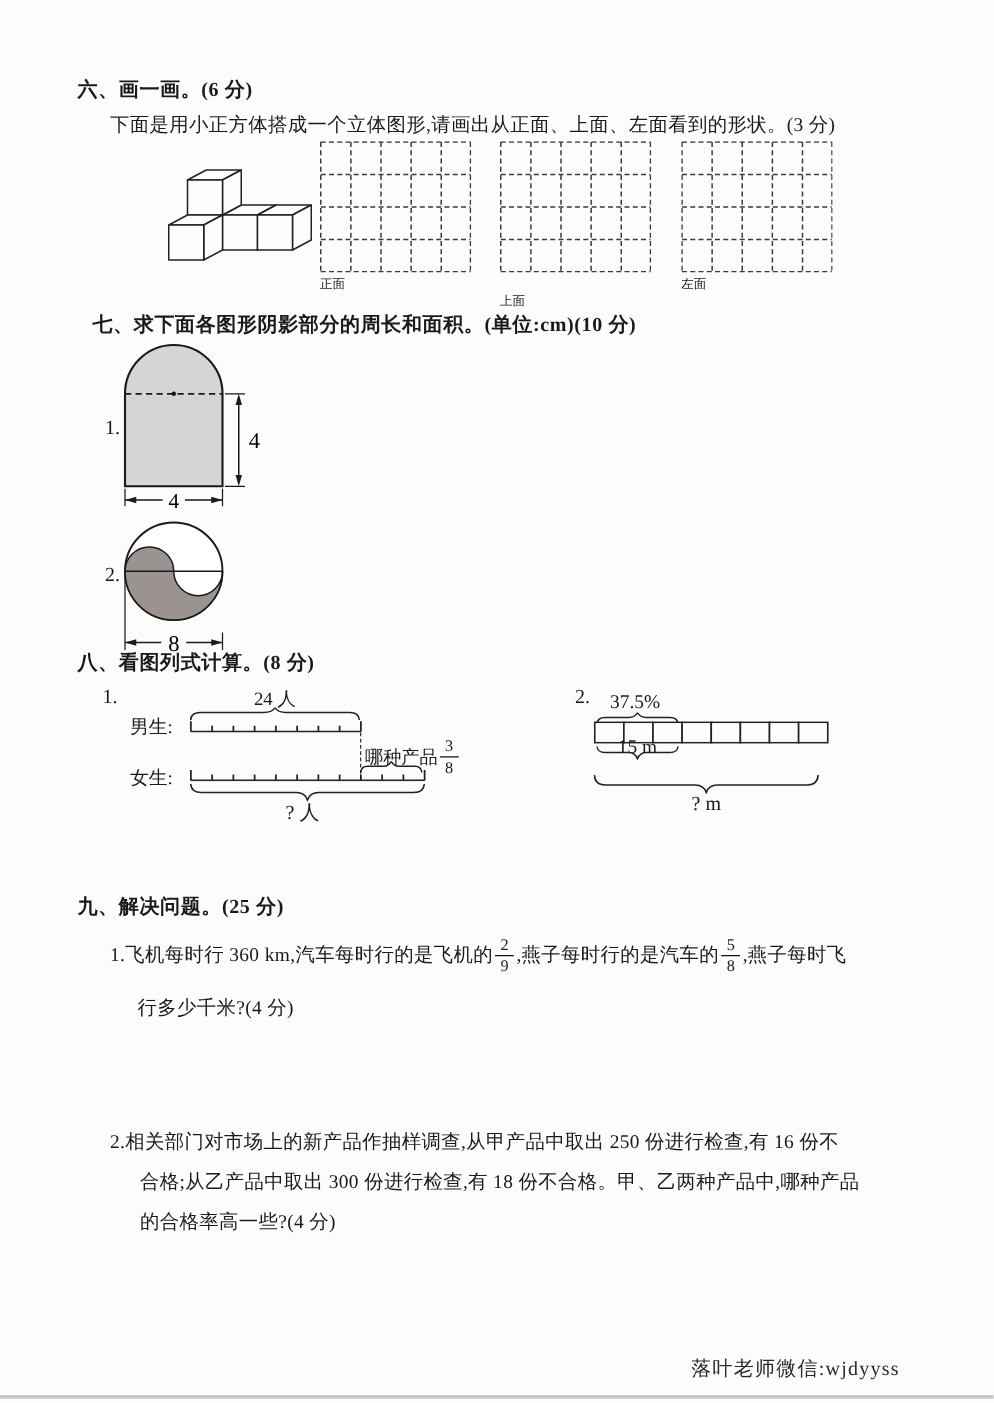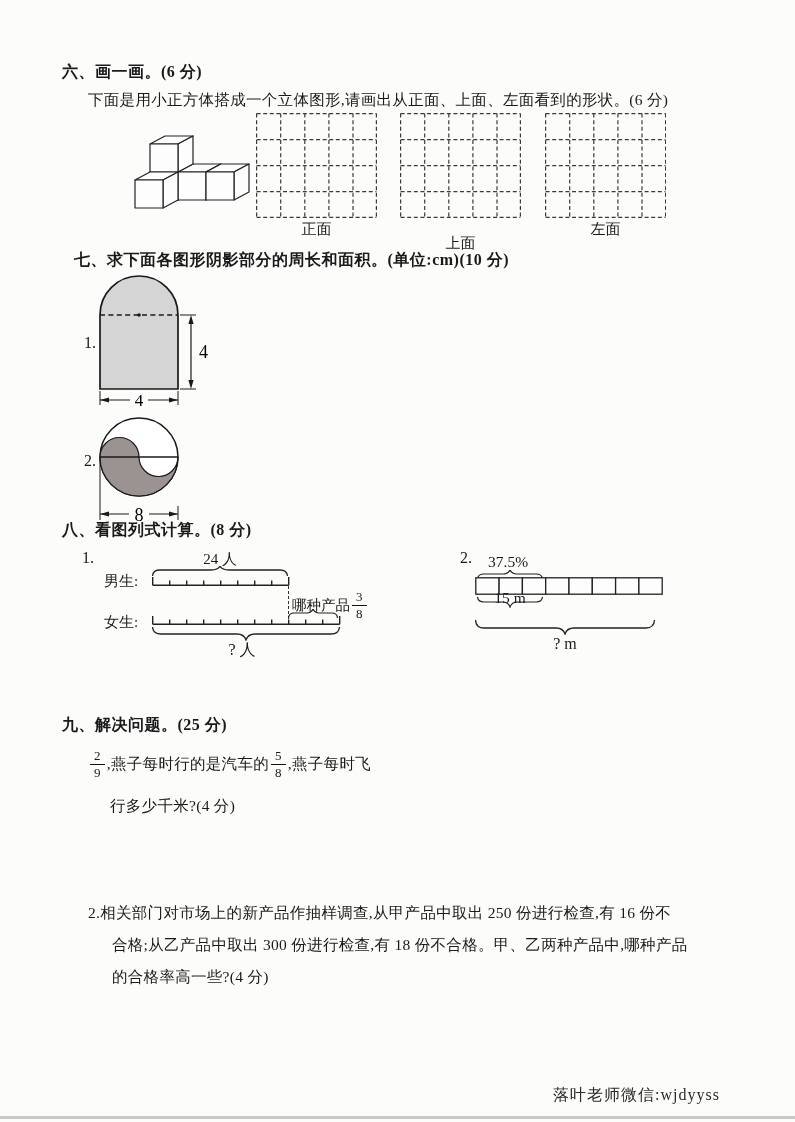--- a/index.html
+++ b/index.html
@@ -6,36 +6,36 @@
   body{
     width:795px;height:1122px;position:relative;
     background:#fcfcfb;
     font-family:"Liberation Serif","DejaVu Serif",serif;
     color:#1a1a1a;
     overflow:hidden;
   }
   .abs{position:absolute;}
   .sec-title{font-weight:bold;font-size:16px;letter-spacing:0.5px;}
   .body-text{font-size:15.5px;letter-spacing:0.3px;}
-  .grid-label{font-size:15px;text-align:center;}
+  .grid-label{font-size:10px;}
   .idx{font-size:16px;}
   .frac{display:inline-block;text-align:center;vertical-align:middle;line-height:1.05;font-size:13px;margin:0 2px;}
   .frac .fnum{display:block;border-bottom:1.3px solid #111;padding:0 4px 1px 4px;}
   .frac .fden{display:block;padding-top:1px;}
   .flexline{display:flex;align-items:center;}
   .ctext{text-align:center;}
   svg{display:block;}
   .bottom-edge{position:absolute;left:0;top:1116px;width:795px;height:3px;background:#c9c9c7;}
   .footer{font-size:16px;letter-spacing:1px;color:#2a2a2a;}
 </style>
 </head>
 <body>
 
 <div class="abs sec-title" style="left:62px;top:62px;">六、画一画。(6 分)</div>
-<div class="abs body-text" style="left:88px;top:90px;">下面是用小正方体搭成一个立体图形,请画出从正面、上面、左面看到的形状。(6 分)</div>
+<div class="abs body-text" style="left:88px;top:90px;">下面是用小正方体搭成一个立体图形,请画出从正面、上面、左面看到的形状。(3 分)</div>
 
 <div class="abs" style="left:130px;top:128px;">
   <svg width="122" height="92" viewBox="0 0 122 92">
     <g fill="#fdfdfd" stroke="#222" stroke-width="1.2" stroke-linejoin="round">
 
       <polygon points="20,44 35,36 63,36 48,44"></polygon>
       <polygon points="48,44 63,36 63,64 48,72"></polygon>
       <rect x="20" y="44" width="28" height="28"></rect>
 
       <polygon points="48,44 63,36 91,36 76,44"></polygon>
@@ -191,20 +191,21 @@
     <svg width="181" height="15" viewBox="0 0 181 15">
       <path d="M0.5,0 Q1,8 9,8 L81,8 Q88,8 90,14 Q92,8 99,8 L171,8 Q179,8 179.5,0" fill="none" stroke="#222" stroke-width="1.3"></path>
     </svg>
   </div>
   <div class="abs ctext" style="left:60px;top:86px;width:90px;font-size:16px;">? m</div>
 </div>
 
 <div class="abs sec-title" style="left:62px;top:715px;">九、解决问题。(25 分)</div>
 
 <div class="abs flexline body-text" style="left:88px;top:742px;height:44px;">
+  <span>1.飞机每时行 360 km,汽车每时行的是飞机的</span>
   <span class="frac">
     <span class="fnum">2</span>
     <span class="fden">9</span>
   </span>
   <span>,燕子每时行的是汽车的</span>
   <span class="frac">
     <span class="fnum">5</span>
     <span class="fden">8</span>
   </span>
   <span>,燕子每时飞</span>

